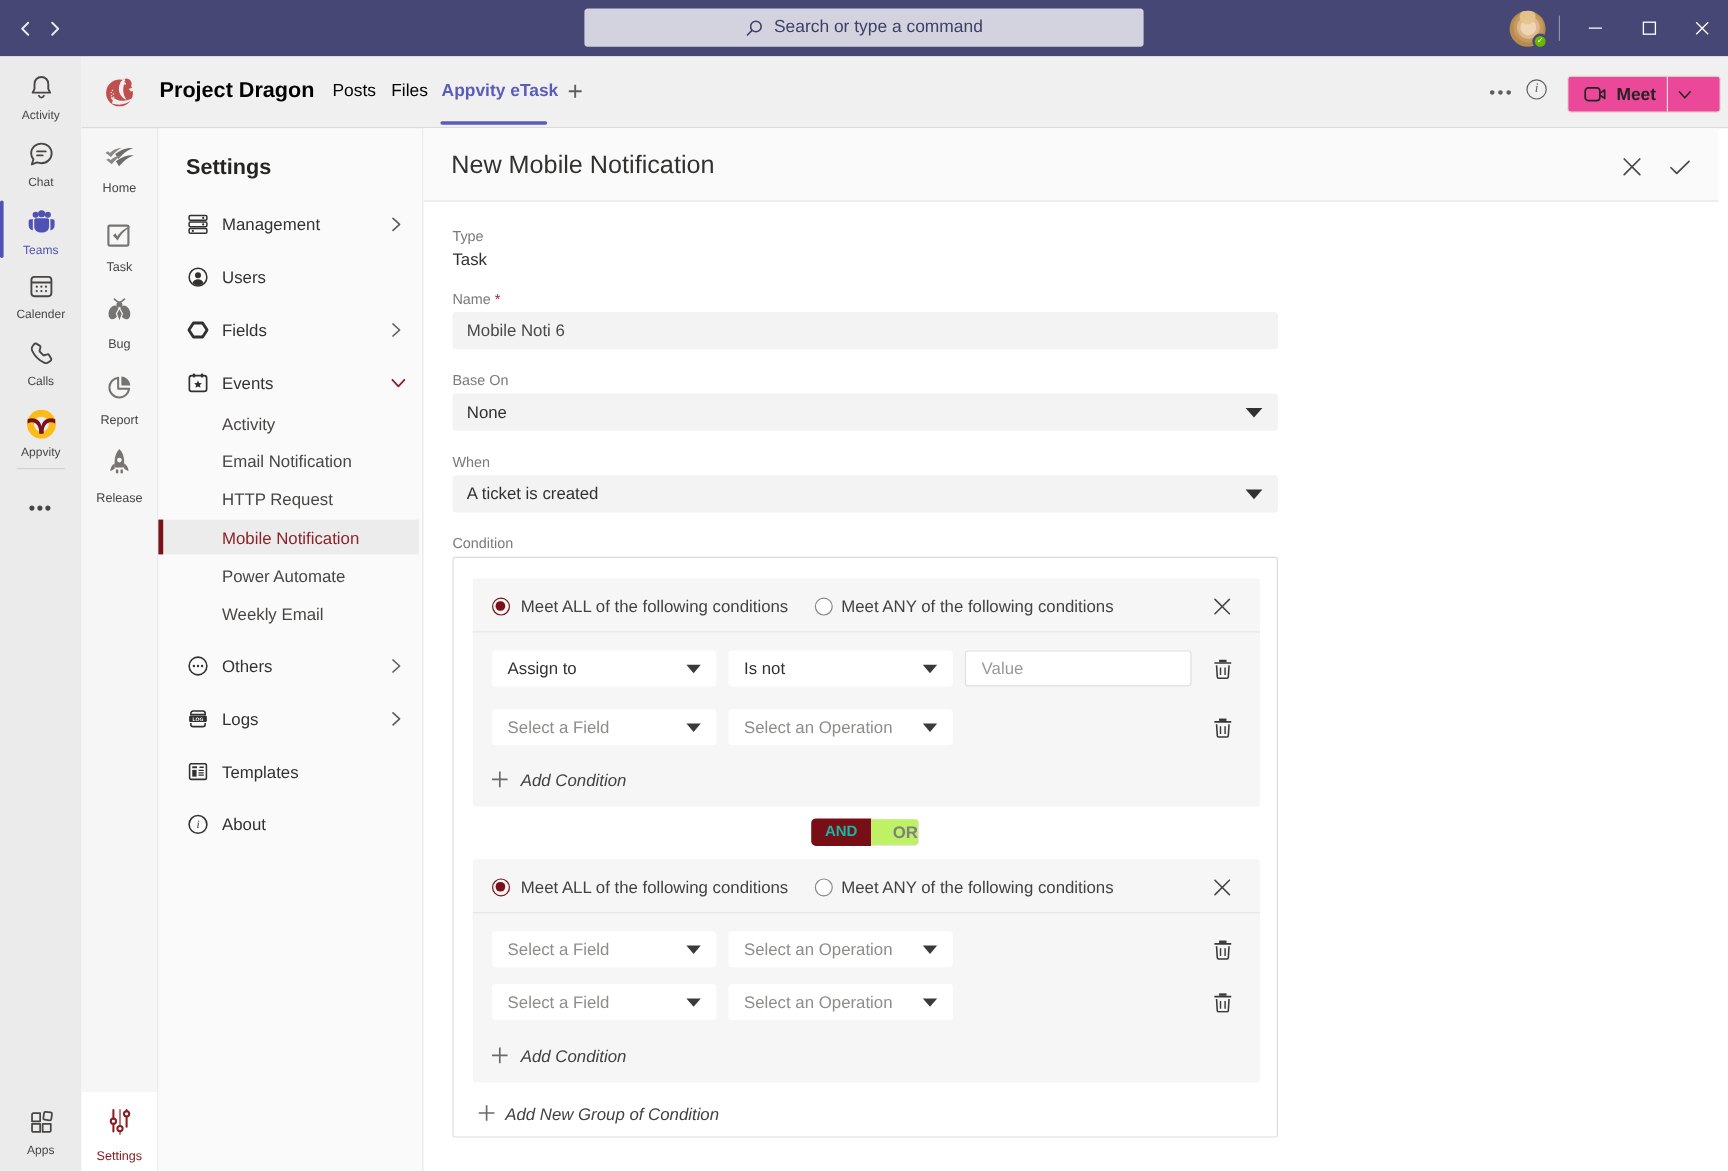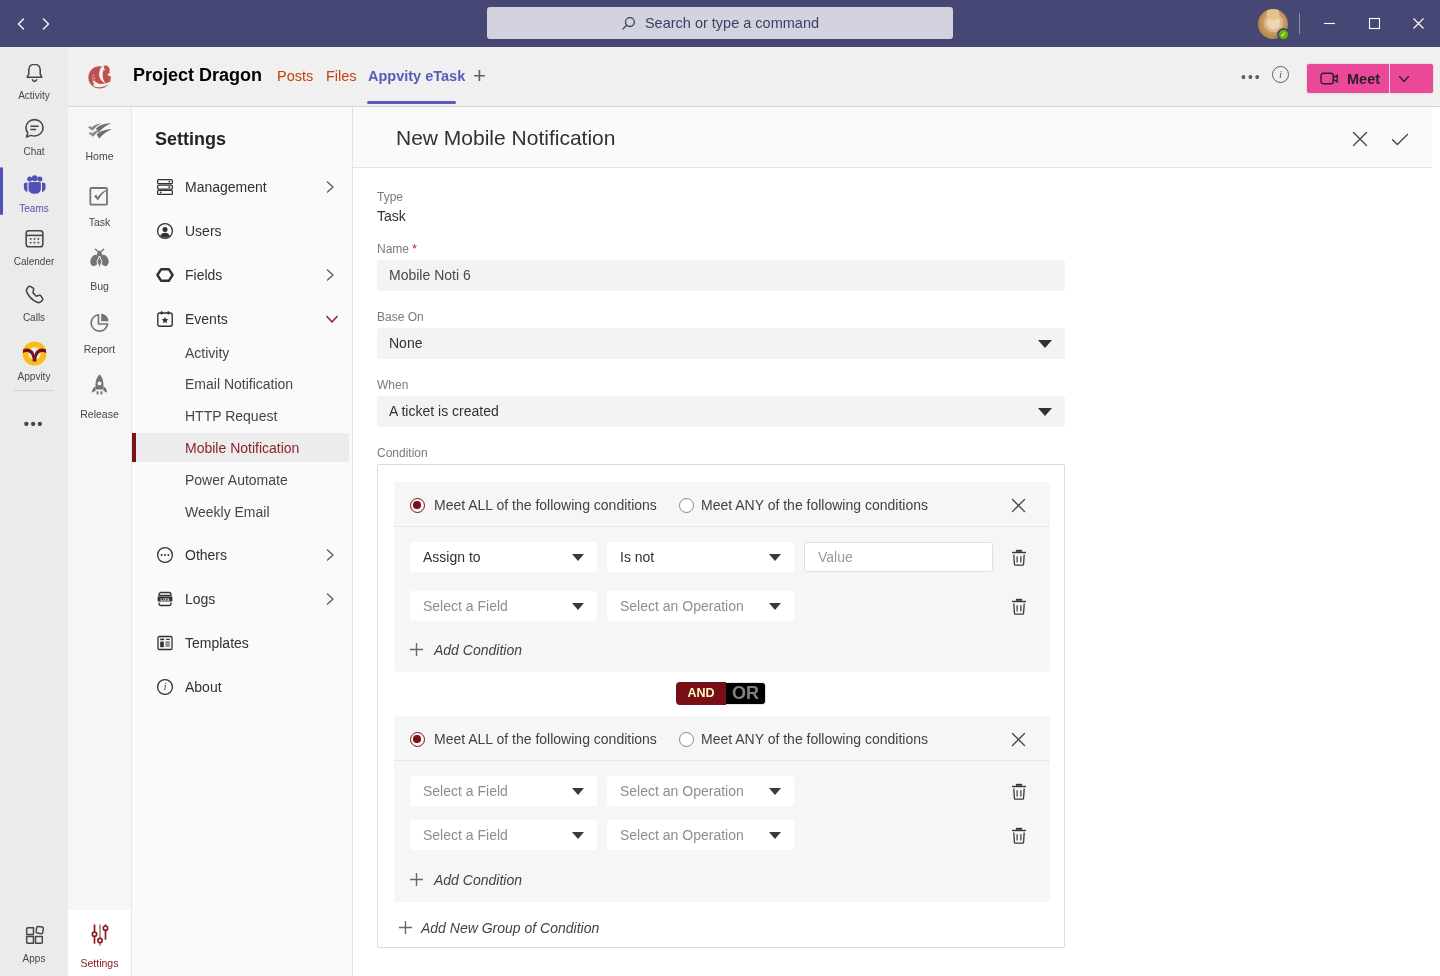--- a/index.html
+++ b/index.html
@@ -20,21 +20,21 @@
 .avatar .hair { position:absolute; inset:0; border-radius:50%;
   background: radial-gradient(circle at 50% 16%, rgba(229,195,140,.95) 0 6px, rgba(0,0,0,0) 7px); }
 .avatar .status { position:absolute; right:-2px; bottom:-2px; width:13px; height:13px; border-radius:50%; background:#6bb700; border:2px solid #464775; color:#fff; font-size:7px; line-height:9px; text-align:center; }
 .tdiv { position:absolute; left:1299px; top:13px; width:1px; height:21px; background:rgba(255,255,255,.4); }
 .winbtn { position:absolute; top:0; height:47px; width:30px; display:flex; align-items:center; justify-content:center; }
 
 
 .tabbar { position:absolute; left:68px; top:47px; width:1372px; height:60px; background:#f0f0f0; border-bottom:1px solid #d6d6d6; }
 .teamlogo { position:absolute; left:19px; top:17px; width:26px; height:26px; }
 .tname { position:absolute; left:65px; top:18px; font-size:18px; font-weight:bold; color:#000000; }
-.tab { position:absolute; top:21px; font-size:14.5px; color:#c2410c; }
+.tab { position:absolute; top:21px; font-size:14.5px; color:#000000; }
 .tab.active { color:#5a5cb8; font-weight:bold; }
 .tabline { position:absolute; left:299px; top:54px; width:89px; height:3px; background:#5a5cb8; border-radius:2px; }
 .plus-tab { position:absolute; left:405px; top:16px; font-size:22px; color:#605e5c; font-weight:300; }
 .dots3 { position:absolute; left:1173px; top:22px; font-size:14px; color:#605e5c; letter-spacing:2px; }
 .info-c { position:absolute; left:1204px; top:19px; width:17px; height:17px; border:1.4px solid #605e5c; border-radius:50%; color:#605e5c; font-size:11px; text-align:center; line-height:15px; font-family:"Liberation Serif",serif; font-style:italic; }
 .meetbtn { position:absolute; left:1238px; top:16px; width:128px; height:31px; background:#ec4899; border:1px solid #e1e1e1; border-radius:3px; display:flex; align-items:center; }
 .meetbtn .cam { margin-left:13px; }
 .meetbtn .mtxt { margin-left:8px; font-size:14.5px; font-weight:bold; color:#252423; }
 .meetbtn .sep { position:absolute; left:82px; top:0; width:1px; height:29px; background:#e1e1e1; }
 .meetbtn .chev { position:absolute; left:90px; top:9px; }
@@ -62,43 +62,43 @@
 .mitem .tx { position:absolute; left:53px; top:50%; transform:translateY(-50%); font-size:14px; color:#323130; }
 .mitem .ch { position:absolute; left:193px; top:50%; transform:translateY(-50%); }
 .sub { position:absolute; left:53px; transform:translateY(-50%); font-size:14px; color:#484644; }
 .selrow { position:absolute; left:0; top:326px; width:217px; height:29px; background:#ececec; }
 .selbar { position:absolute; left:0; top:326px; width:4px; height:29px; background:#7a1219; }
 .sub.sel { color:#8b222c; }
 
 
 .content { position:absolute; left:353px; top:107px; width:1087px; height:869px; background:#fff; }
 .chead { position:absolute; left:0; top:0; width:1079px; height:61px; background:#fafafa; border-bottom:1px solid #e4e4e4; }
-.ctitle { position:absolute; left:23px; top:19px; font-size:21px; color:#323130;margin-left:20px; }
+.ctitle { position:absolute; left:23px; top:19px; font-size:21px; color:#323130; }
 .hicon { position:absolute; top:24px; }
 .flabel { position:absolute; font-size:12px; color:#7a7a7a; }
 .fval { position:absolute; font-size:14px; color:#323130; }
 .finput { position:absolute; left:24px; width:688px; height:31px; background:#f3f3f3; border-radius:3px; font-size:14px; color:#494949; line-height:31px; padding-left:12px; }
 .fcaret { position:absolute; width:0; height:0; border-left:7.5px solid transparent; border-right:7.5px solid transparent; border-top:8px solid #323130; }
 .cbox { position:absolute; left:24px; top:357px; width:688px; height:484px; border:1px solid #dcdcdc; border-radius:2px; background:#fff; }
 .group { position:absolute; left:16px; width:656px; background:#f6f6f6; border-radius:2px; }
 .ghead { position:absolute; left:0; top:0; width:656px; height:45px; border-bottom:1px solid #e7e7e7; }
 .radio { position:absolute; width:15px; height:15px; border-radius:50%; }
 .radio.on { border:1.6px solid #7a1118; }
 .radio.on::after { content:""; position:absolute; left:2.1px; top:2.1px; width:7.6px; height:7.6px; border-radius:50%; background:#7a1118; }
 .radio.off { border:1.4px solid #8a8886; background:#fff; }
 .rlab { position:absolute; font-size:14px; color:#424242; white-space:nowrap; }
 .dd { position:absolute; width:187px; height:30px; background:#fff; border-radius:3px; font-size:14px; line-height:30px; padding-left:13px; }
 .dd .c { position:absolute; right:13px; top:12px; width:0; height:0; border-left:6.5px solid transparent; border-right:6.5px solid transparent; border-top:7.5px solid #3a3a3a; }
 .dd.ph { color:#8f8d8b; }
 .dd.vl { color:#323130; }
 .vinput { position:absolute; width:189px; height:30px; background:#fff; border:1px solid #e0e0e0; border-radius:3px; font-size:14px; color:#9a9a9a; line-height:28px; padding-left:13px; }
 .addc { position:absolute; font-size:14px; color:#424242;font-style:italic; }
 .andor { position:absolute; top:217px; left:298px; height:23px; }
-.and { position:absolute; left:0; top:0; width:50px; height:23px; background:#790f16; color:#fef9c3; font-size:12.5px; font-weight:bold; text-align:center; line-height:23px; border-radius:4px 0 0 4px; }
-.or { position:absolute; left:50px; top:0; width:40px; height:23px; background:#000000; border:1px solid #e3e3e3; border-left:none; color:#808080; font-size:18px; font-weight:bold; text-align:center; line-height:21px; border-radius:0 4px 4px 0; }
+.and { position:absolute; left:0; top:0; width:50px; height:23px; background:#790f16; color:#14b8a6; font-size:12.5px; font-weight:bold; text-align:center; line-height:23px; border-radius:4px 0 0 4px; }
+.or { position:absolute; left:50px; top:0; width:40px; height:23px; background:#bef264; border:1px solid #e3e3e3; border-left:none; color:#808080; font-size:14px; font-weight:bold; text-align:right; line-height:21px; border-radius:0 4px 4px 0; }
 </style>
 </head>
 <body>
 <div id="app">
 
   <div class="topbar">
     <div class="nav-ch" style="left:9px;">
         <svg width="14" height="14" viewBox="0 0 14 14">
           <path d="M9.5 2 L4.5 7 L9.5 12" stroke="rgba(255,255,255,.9)" stroke-width="1.6" fill="none" stroke-linecap="round" stroke-linejoin="round"></path>
         </svg>

